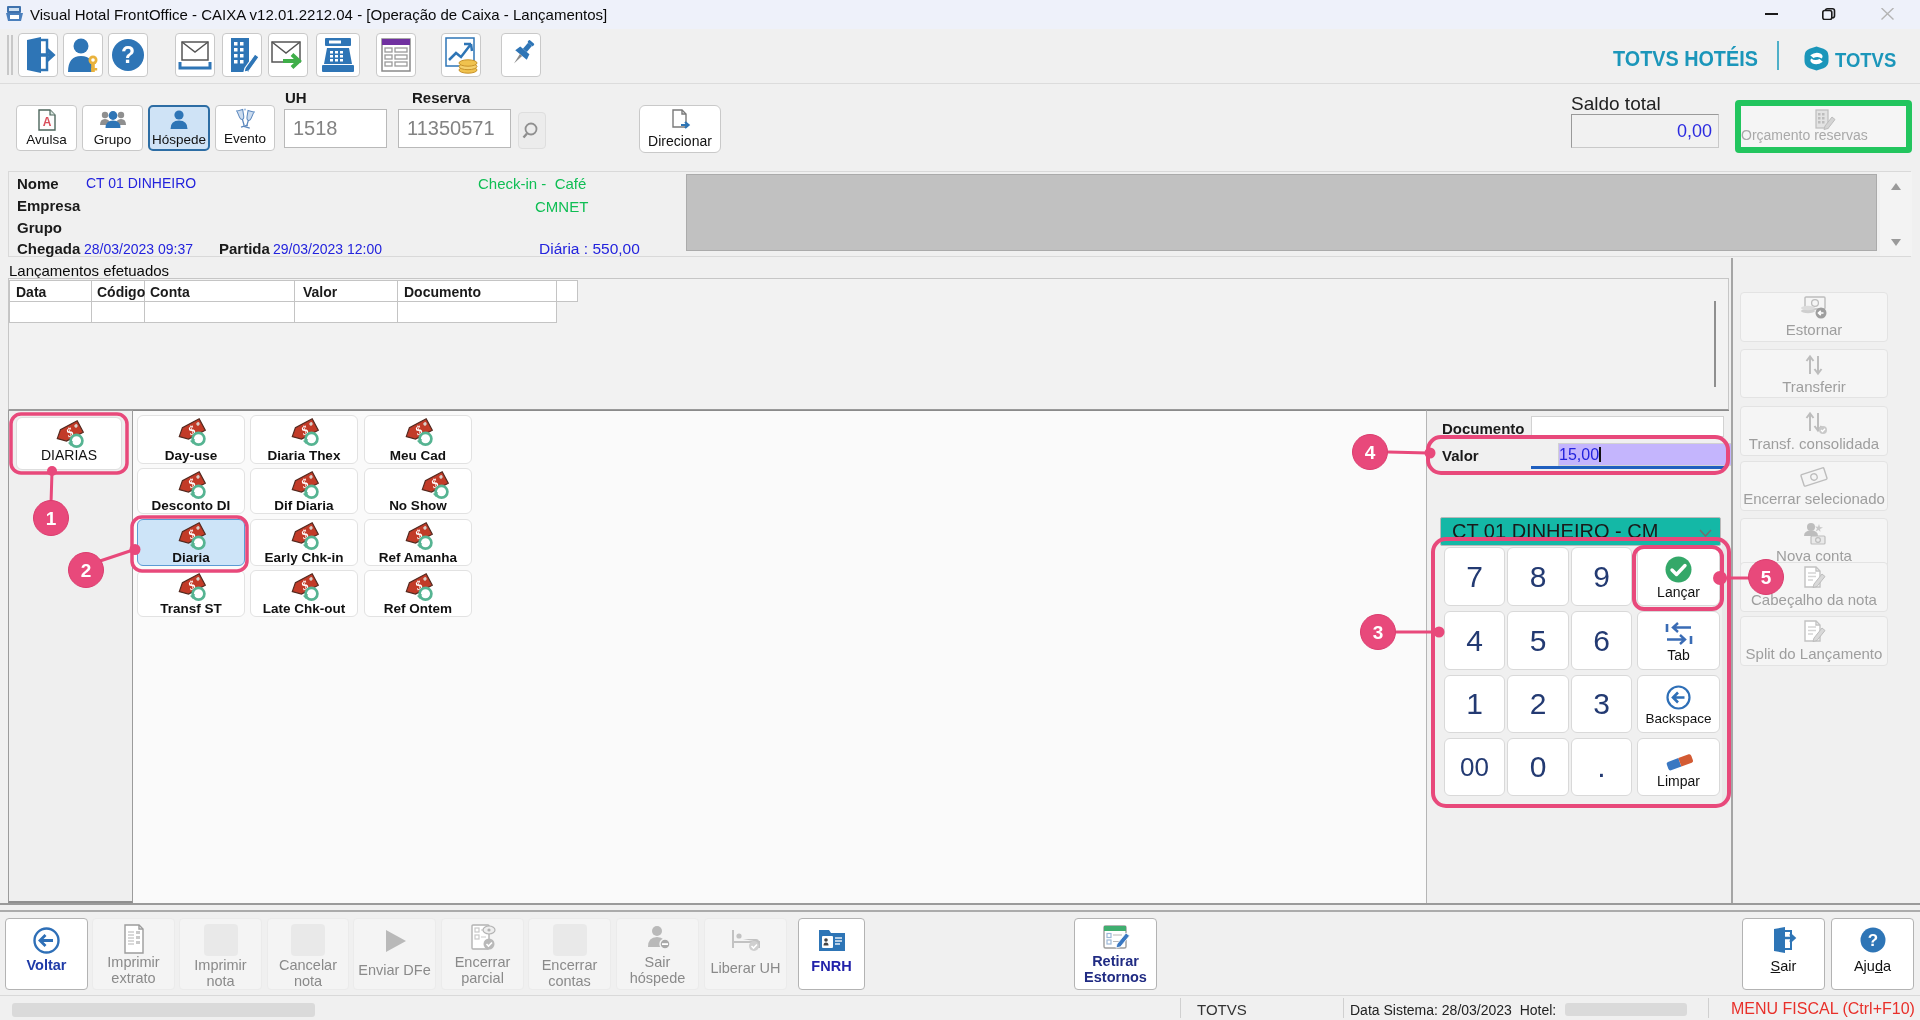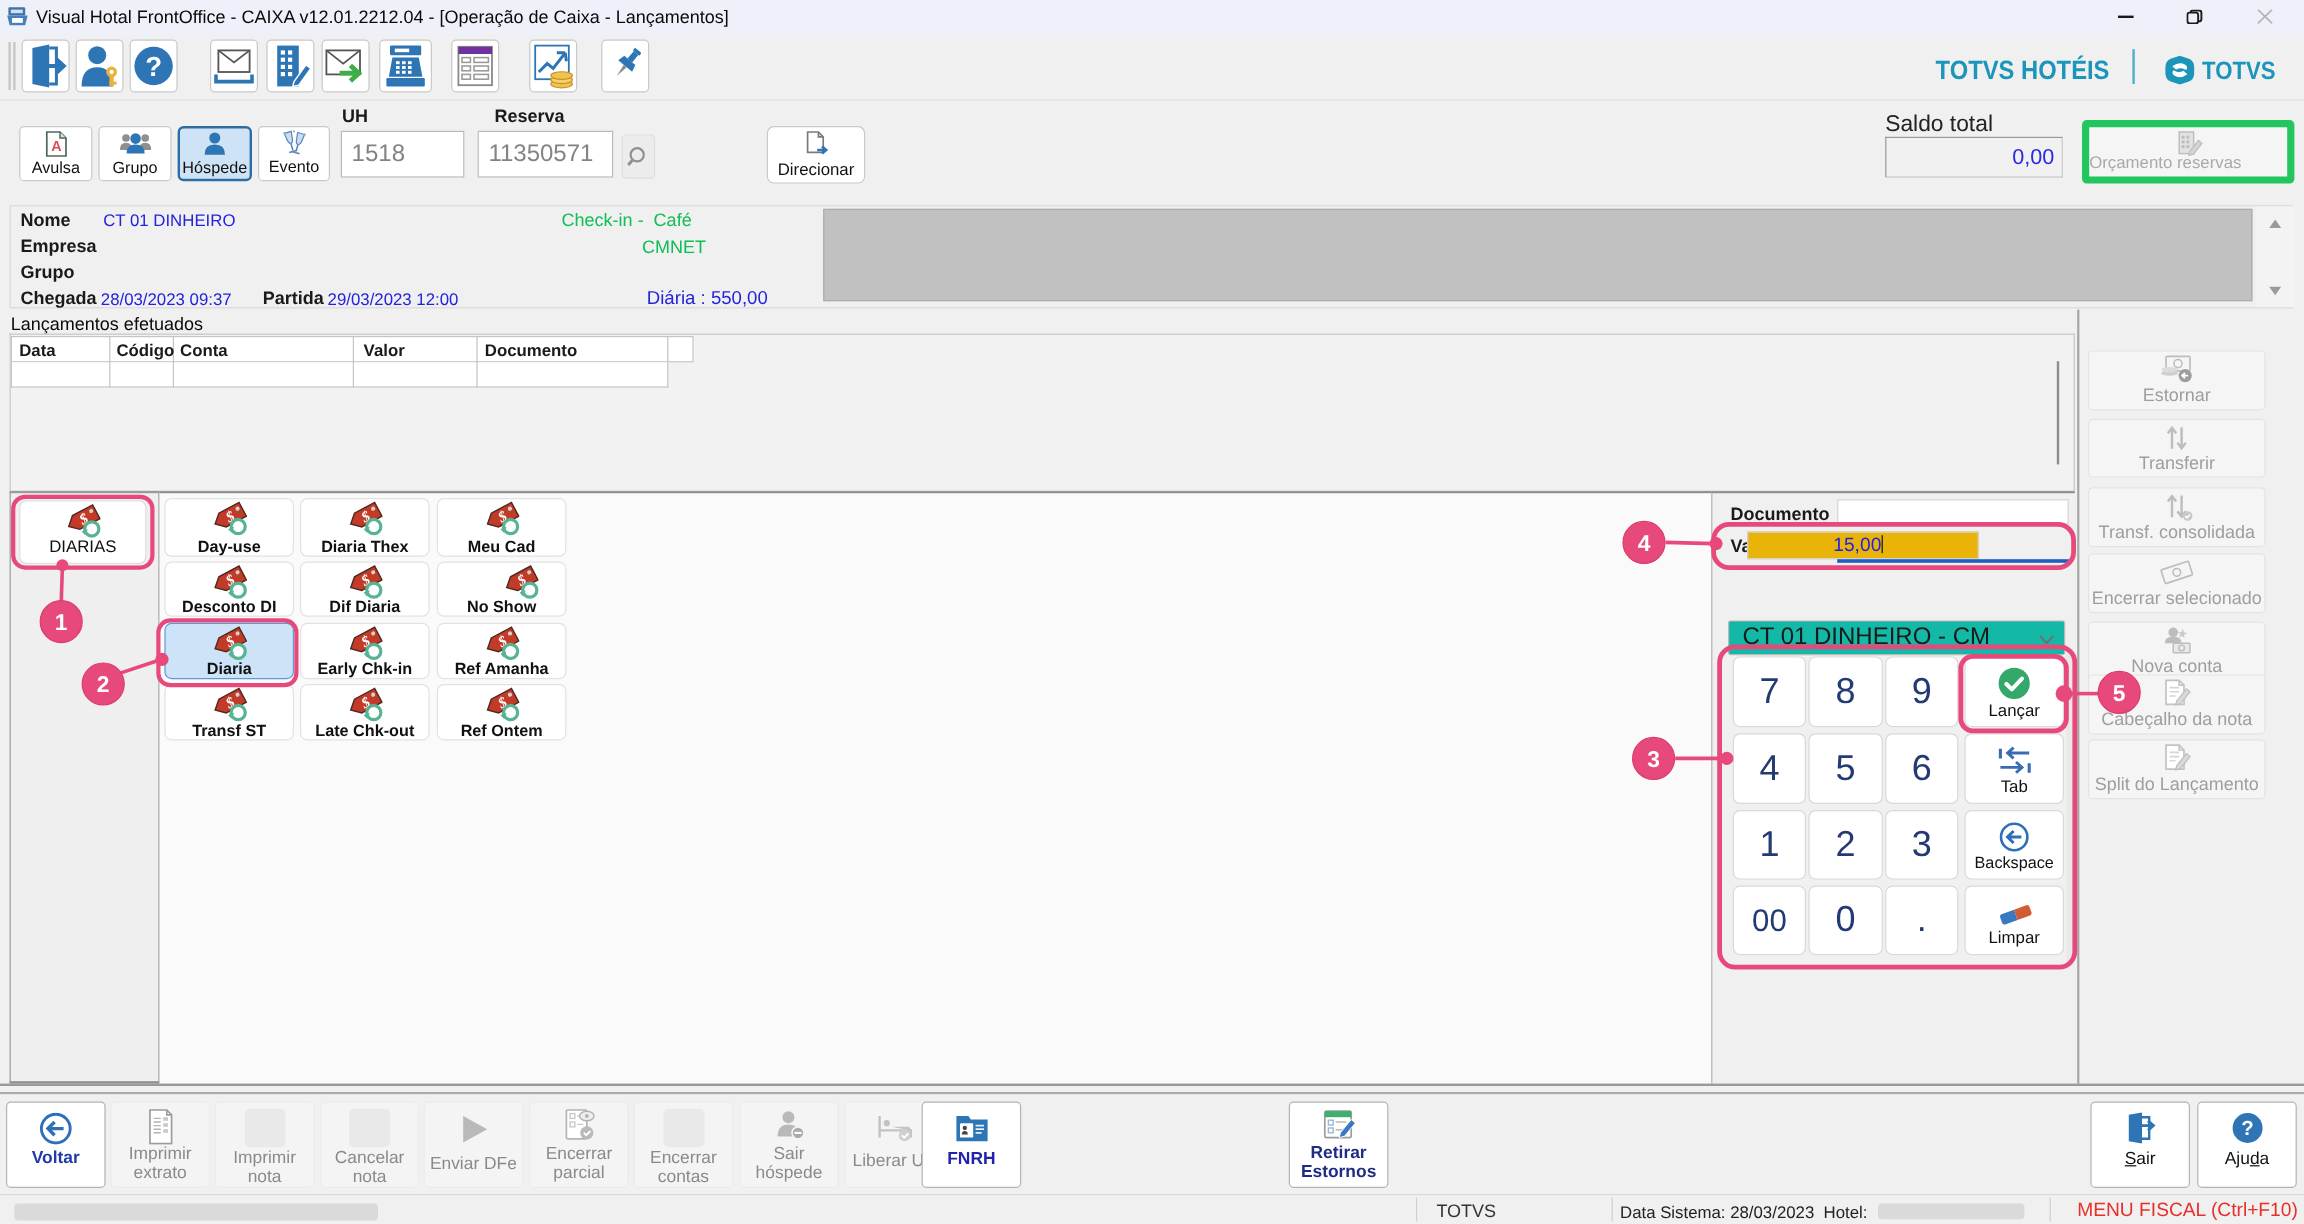--- a/index.html
+++ b/index.html
@@ -276,21 +276,21 @@
 <div class="abs" style="left:8px;top:171px;width:1903px;height:86px;background:#f0f0f0;border:1px solid #d9d9d9;"></div>
 <div id="guestinfo">
 <div class="lbl" style="left:17px;top:175px;font-size:15px;">Nome</div>
 <div class="lbl" style="left:17px;top:197px;font-size:15px;">Empresa</div>
 <div class="lbl" style="left:17px;top:219px;font-size:15px;">Grupo</div>
 <div class="lbl" style="left:17px;top:240px;font-size:15px;">Chegada</div>
 <div class="abs" style="left:86px;top:175px;font-size:14px;color:#2323dd;">CT 01 DINHEIRO</div>
 <div class="abs" style="left:84px;top:241px;font-size:14px;color:#2323dd;">28/03/2023 09:37</div>
 <div class="lbl" style="left:219px;top:240px;font-size:15px;">Partida</div>
 <div class="abs" style="left:273px;top:241px;font-size:14px;color:#2323dd;">29/03/2023 12:00</div>
-<div class="abs" style="left:468px;top:175px;font-size:15px;color:#0fbe54;">Check-in -&nbsp; Café</div>
+<div class="abs" style="left:478px;top:175px;font-size:15px;color:#0fbe54;">Check-in -&nbsp; Café</div>
 <div class="abs" style="left:535px;top:198px;font-size:15px;color:#0fbe54;">CMNET</div>
 <div class="abs" style="left:539px;top:240px;font-size:15.5px;color:#2323dd;">Diária : 550,00</div>
 <div class="abs" style="left:686px;top:174px;width:1191px;height:77px;background:#c1c1c1;border:1px solid #ababab;"></div>
 <div class="abs" style="left:1880px;top:172px;width:32px;height:84px;background:#f3f3f3;">
 <svg width="12" height="9" viewBox="0 0 12 9" style="margin:10px auto 0;">
         <path d="M6 1 L11 8 L1 8 Z" fill="#9a9a9a"></path>
       </svg>
 <svg width="12" height="9" viewBox="0 0 12 9" style="margin:47px auto 0;">
         <path d="M6 8 L11 1 L1 1 Z" fill="#9a9a9a"></path>
       </svg>
@@ -414,22 +414,22 @@
       <svg width="30" height="30" viewBox="0 0 30 30">
         <use href="#tagicon"></use>
       </svg>
       <div class="gtxt">Ref Ontem</div>
     </div>
 </div>
 <div id="inputpanel">
 <div class="lbl" style="left:1442px;top:420px;font-size:15px;">Documento</div>
 <div class="abs" style="left:1531px;top:416px;width:193px;height:21px;background:#fff;border:1px solid #d2d2d2;"></div>
 <div class="lbl" style="left:1442px;top:447px;font-size:15px;">Valor</div>
-<div class="abs" style="left:1456px;top:443px;width:193px;height:23px;background:#eab308;border:1px solid #d2d2d2;
-  font-size:16px;color:#2323dd;text-align:center;line-height:21px;padding-right:8px;">15,00<span style="display:inline-block;width:1.5px;height:15px;background:#111;vertical-align:-2px;"></span></div>
+<div class="abs" style="left:1558px;top:443px;width:193px;height:23px;background:#c4b5fd;border:1px solid #d2d2d2;
+  font-size:16px;color:#2323dd;text-align:left;line-height:21px;padding-right:8px;">15,00<span style="display:inline-block;width:1.5px;height:15px;background:#111;vertical-align:-2px;"></span></div>
 <div class="abs" style="left:1531px;top:466px;width:193px;height:3px;background:#1f5fbf;"></div>
 
 <div class="abs" style="left:1440px;top:502px;width:281px;height:29px;background:#14b8a6;border:1px solid #b9b9b9;border-radius:2px;
   font-size:20px;color:#1a1a1a;line-height:27px;padding-left:11px;margin-top:15px;">CT 01 DINHEIRO - CM
 <svg width="13" height="8" viewBox="0 0 13 8" style="position:absolute;right:8px;top:11px;">
         <path d="M1 1 L6.5 7 L12 1" fill="none" stroke="#707070" stroke-width="1.6"></path>
       </svg>
 </div>
 
 <div class="npbtn" style="left:1444px;top:547px;width:61px;height:59px;">7</div>
@@ -624,21 +624,21 @@
 <div class="bbtn" style="left:704px;width:83px;">
 <svg width="34" height="30" viewBox="0 0 34 30" style="margin:7px auto 0;">
 <path d="M4 4 L4 22 M4 16 L30 16 L30 22" fill="none" stroke="#c2c2c2" stroke-width="2"></path>
 <circle cx="10" cy="10" r="2.6" fill="#c2c2c2"></circle>
 <path d="M14 13 L27 13 Q30 13 30 16" fill="#c2c2c2"></path>
 <circle cx="25" cy="20" r="5" fill="#cfcfcf"></circle>
 <path d="M22.5 20 L24.5 22 L28 18.5" stroke="#fff" stroke-width="1.6" fill="none"></path>
 </svg>
 <div style="margin-top:4px;">Liberar UH</div>
 </div>
-<div class="bbtn on" style="left:768px;width:83px;color:#2222aa;">
+<div class="bbtn on" style="left:798px;width:67px;color:#2222aa;">
 <svg width="32" height="28" viewBox="0 0 32 28" style="margin:7px auto 0;">
 <path d="M3 4 L13 4 L15 7 L29 7 L29 25 L3 25 Z" fill="#2e75b6"></path>
 <rect x="6" y="10" width="11" height="12" rx="1" fill="#fff"></rect>
 <circle cx="10" cy="14" r="1.8" fill="#444"></circle>
 <path d="M7.5 19.5 Q7.5 16.5 10 16.5 Q12.5 16.5 12.5 19.5 Z" fill="#444"></path>
 <path d="M19 12 L26 12 M19 15 L26 15 M19 18 L24 18" stroke="#e6eef7" stroke-width="1.4"></path>
 </svg>
 <div style="margin-top:4px;font-weight:700;">FNRH</div>
 </div>
 <div class="bbtn on" style="left:1074px;width:83px;color:#202b83;">

